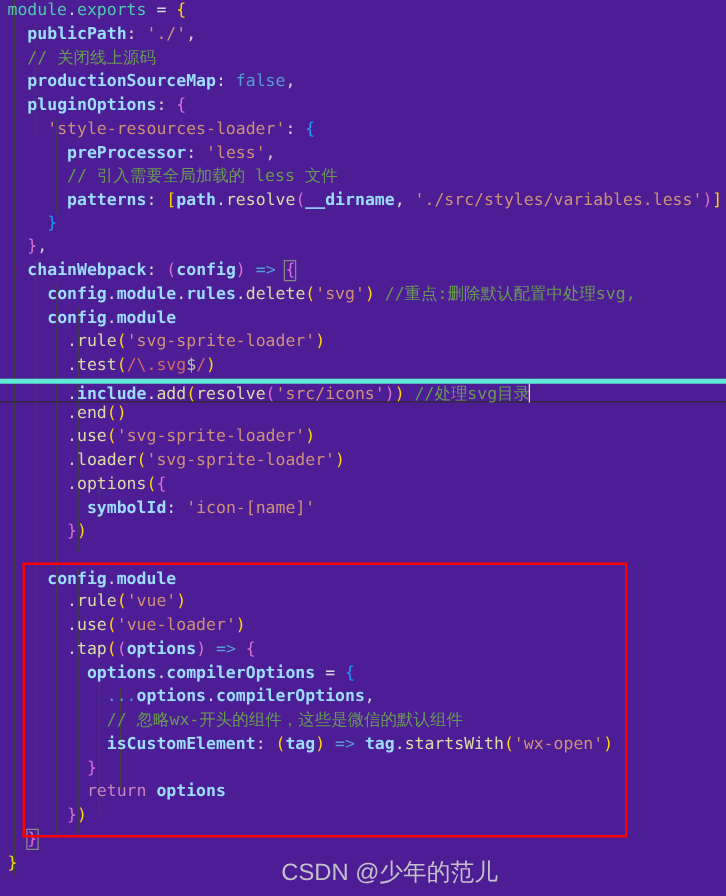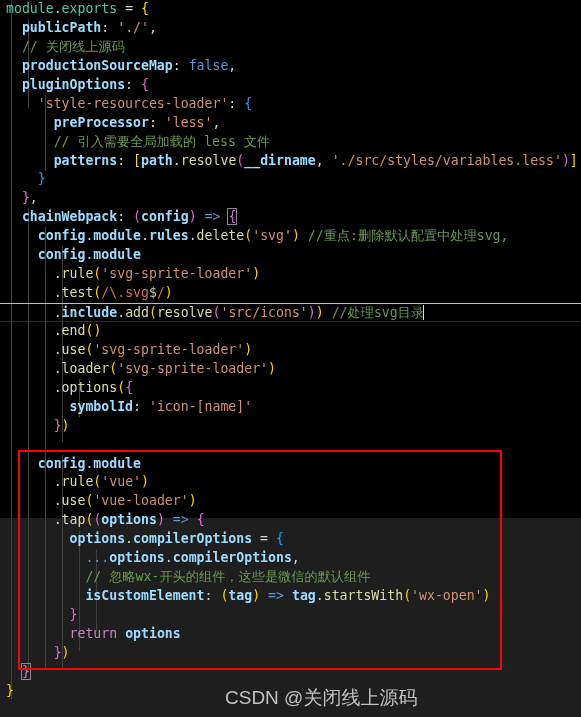--- a/index.html
+++ b/index.html
@@ -4,22 +4,22 @@
 <style>
   html,body{margin:0;padding:0;}
   body{
     width:581px;height:717px;
     background:#1e1e1e;
     font-family:"DejaVu Sans Mono","Liberation Mono",monospace;
     overflow:hidden;
   }
   #editor{
     position:relative;
-    width:581px;height:518px;
-    background:#000000;
+    width:581px;height:717px;
+    background:#4c1d95;
   }
   
   .guide{
     position:absolute;
     width:1px;
     background:#404040;
     z-index:1;
   }
   .code{
     position:absolute;
@@ -31,21 +31,21 @@
     white-space:pre;
   }
   .ln{
     position:relative;
     height:18.95px;
     padding-left:6px;
     box-sizing:border-box;
     color:#d4d4d4;
   }
   .ln.active{
-    border-top:1px solid #5eead4;
+    border-top:4px solid #5eead4;
     border-bottom:1px solid #2c2c2c;
     height:18.95px;
   }
   
   .t-default{color:#d4d4d4;}
   .t-teal{color:#4ec9b0;}
   .t-var{color:#9cdcfe;font-weight:bold;}
   .t-key{color:#569cd6;}
   .t-str{color:#ce9178;}
   .t-cmt{color:#6a9955;}
@@ -97,15 +97,15 @@
       <div class="guide" style="left: 62px; top: 455px; height: 215px;"></div>
       <div class="guide" style="left: 79px; top: 379px; height: 38px;"></div>
       <div class="guide" style="left: 79px; top: 531px; height: 120px;"></div>
       <div class="guide" style="left: 96px; top: 550px; height: 82px;"></div>
     </div>
 
   <div class="code" id="code"><div class="ln"><span class="t-teal">module</span><span class="t-default">.</span><span class="t-teal">exports</span><span class="t-default"> </span><span class="t-default">=</span><span class="t-default"> </span><span class="b1">{</span></div><div class="ln"><span class="t-default">  </span><span class="t-var">publicPath</span><span class="t-default">:</span><span class="t-default"> </span><span class="t-str">'./'</span><span class="t-default">,</span></div><div class="ln"><span class="t-default">  </span><span class="t-cmt">// 关闭线上源码</span></div><div class="ln"><span class="t-default">  </span><span class="t-var">productionSourceMap</span><span class="t-default">:</span><span class="t-default"> </span><span class="t-key">false</span><span class="t-default">,</span></div><div class="ln"><span class="t-default">  </span><span class="t-var">pluginOptions</span><span class="t-default">:</span><span class="t-default"> </span><span class="b2">{</span></div><div class="ln"><span class="t-default">    </span><span class="t-str">'style-resources-loader'</span><span class="t-default">:</span><span class="t-default"> </span><span class="b3">{</span></div><div class="ln"><span class="t-default">      </span><span class="t-var">preProcessor</span><span class="t-default">:</span><span class="t-default"> </span><span class="t-str">'less'</span><span class="t-default">,</span></div><div class="ln"><span class="t-default">      </span><span class="t-cmt">// 引入需要全局加载的 less 文件</span></div><div class="ln"><span class="t-default">      </span><span class="t-var">patterns</span><span class="t-default">:</span><span class="t-default"> </span><span class="b1">[</span><span class="t-var">path</span><span class="t-default">.</span><span class="t-fn">resolve</span><span class="b2">(</span><span class="t-var">__dirname</span><span class="t-default">,</span><span class="t-default"> </span><span class="t-str">'./src/styles/variables.less'</span><span class="b2">)</span><span class="b1">]</span></div><div class="ln"><span class="t-default">    </span><span class="b3">}</span></div><div class="ln"><span class="t-default">  </span><span class="b2">}</span><span class="t-default">,</span></div><div class="ln"><span class="t-default">  </span><span class="t-var">chainWebpack</span><span class="t-default">:</span><span class="t-default"> </span><span class="b2">(</span><span class="t-var">config</span><span class="b2">)</span><span class="t-default"> </span><span class="t-key">=&gt;</span><span class="t-default"> </span><span class="b2 bracket-match">{</span></div><div class="ln"><span class="t-default">    </span><span class="t-var">config</span><span class="t-default">.</span><span class="t-var">module</span><span class="t-default">.</span><span class="t-var">rules</span><span class="t-default">.</span><span class="t-fn">delete</span><span class="b1">(</span><span class="t-str">'svg'</span><span class="b1">)</span><span class="t-default"> </span><span class="t-cmt">//重点:删除默认配置中处理svg,</span></div><div class="ln"><span class="t-default">    </span><span class="t-var">config</span><span class="t-default">.</span><span class="t-var">module</span></div><div class="ln"><span class="t-default">      </span><span class="t-default">.</span><span class="t-fn">rule</span><span class="b1">(</span><span class="t-str">'svg-sprite-loader'</span><span class="b1">)</span></div><div class="ln"><span class="t-default">      </span><span class="t-default">.</span><span class="t-fn">test</span><span class="b1">(</span><span class="t-regex">/\.svg</span><span class="t-num">$</span><span class="t-regex">/</span><span class="b1">)</span></div><div class="ln active"><span class="t-default">      </span><span class="t-default">.</span><span class="t-var">include</span><span class="t-default">.</span><span class="t-fn">add</span><span class="b1">(</span><span class="t-fn">resolve</span><span class="b2">(</span><span class="t-str">'src/icons'</span><span class="b2">)</span><span class="b1">)</span><span class="t-default"> </span><span class="t-cmt">//处理svg目录</span><span class="caret"></span></div><div class="ln"><span class="t-default">      </span><span class="t-default">.</span><span class="t-fn">end</span><span class="b1">(</span><span class="b1">)</span></div><div class="ln"><span class="t-default">      </span><span class="t-default">.</span><span class="t-fn">use</span><span class="b1">(</span><span class="t-str">'svg-sprite-loader'</span><span class="b1">)</span></div><div class="ln"><span class="t-default">      </span><span class="t-default">.</span><span class="t-fn">loader</span><span class="b1">(</span><span class="t-str">'svg-sprite-loader'</span><span class="b1">)</span></div><div class="ln"><span class="t-default">      </span><span class="t-default">.</span><span class="t-fn">options</span><span class="b1">(</span><span class="b2">{</span></div><div class="ln"><span class="t-default">        </span><span class="t-var">symbolId</span><span class="t-default">:</span><span class="t-default"> </span><span class="t-str">'icon-[name]'</span></div><div class="ln"><span class="t-default">      </span><span class="b2">}</span><span class="b1">)</span></div><div class="ln">&nbsp;</div><div class="ln"><span class="t-default">    </span><span class="t-var">config</span><span class="t-default">.</span><span class="t-var">module</span></div><div class="ln"><span class="t-default">      </span><span class="t-default">.</span><span class="t-fn">rule</span><span class="b1">(</span><span class="t-str">'vue'</span><span class="b1">)</span></div><div class="ln"><span class="t-default">      </span><span class="t-default">.</span><span class="t-fn">use</span><span class="b1">(</span><span class="t-str">'vue-loader'</span><span class="b1">)</span></div><div class="ln"><span class="t-default">      </span><span class="t-default">.</span><span class="t-fn">tap</span><span class="b1">(</span><span class="b2">(</span><span class="t-var">options</span><span class="b2">)</span><span class="t-default"> </span><span class="t-key">=&gt;</span><span class="t-default"> </span><span class="b2">{</span></div><div class="ln"><span class="t-default">        </span><span class="t-var">options</span><span class="t-default">.</span><span class="t-var">compilerOptions</span><span class="t-default"> </span><span class="t-default">=</span><span class="t-default"> </span><span class="b3">{</span></div><div class="ln"><span class="t-default">          </span><span class="t-key">...</span><span class="t-var">options</span><span class="t-default">.</span><span class="t-var">compilerOptions</span><span class="t-default">,</span></div><div class="ln"><span class="t-default">          </span><span class="t-cmt">// 忽略wx-开头的组件，这些是微信的默认组件</span></div><div class="ln"><span class="t-default">          </span><span class="t-var">isCustomElement</span><span class="t-default">:</span><span class="t-default"> </span><span class="b1">(</span><span class="t-var">tag</span><span class="b1">)</span><span class="t-default"> </span><span class="t-key">=&gt;</span><span class="t-default"> </span><span class="t-var">tag</span><span class="t-default">.</span><span class="t-fn">startsWith</span><span class="b1">(</span><span class="t-str">'wx-open'</span><span class="b1">)</span></div><div class="ln"><span class="t-default">        </span><span class="b2">}</span></div><div class="ln"><span class="t-default">        </span><span class="t-key" style="color: rgb(197, 134, 192);">return</span><span class="t-default"> </span><span class="t-var">options</span></div><div class="ln"><span class="t-default">      </span><span class="b2">}</span><span class="b1">)</span></div><div class="ln"><span class="t-default">  </span><span class="b2 bracket-match">}</span></div><div class="ln"><span class="t-default"></span><span class="b1">}</span></div></div>
 
   <div id="redbox" style="left: 18px; top: 450px; width: 484px; height: 220px; border-color: rgb(255, 0, 0);"></div>
 
-  <div id="watermark" style="left: 225px; top: 685px; color: rgb(207, 207, 207);">CSDN @关闭线上源码</div>
+  <div id="watermark" style="left: 225px; top: 685px; color: rgb(207, 207, 207);">CSDN @少年的范儿</div>
 
 </div>
 
 </body></html>

